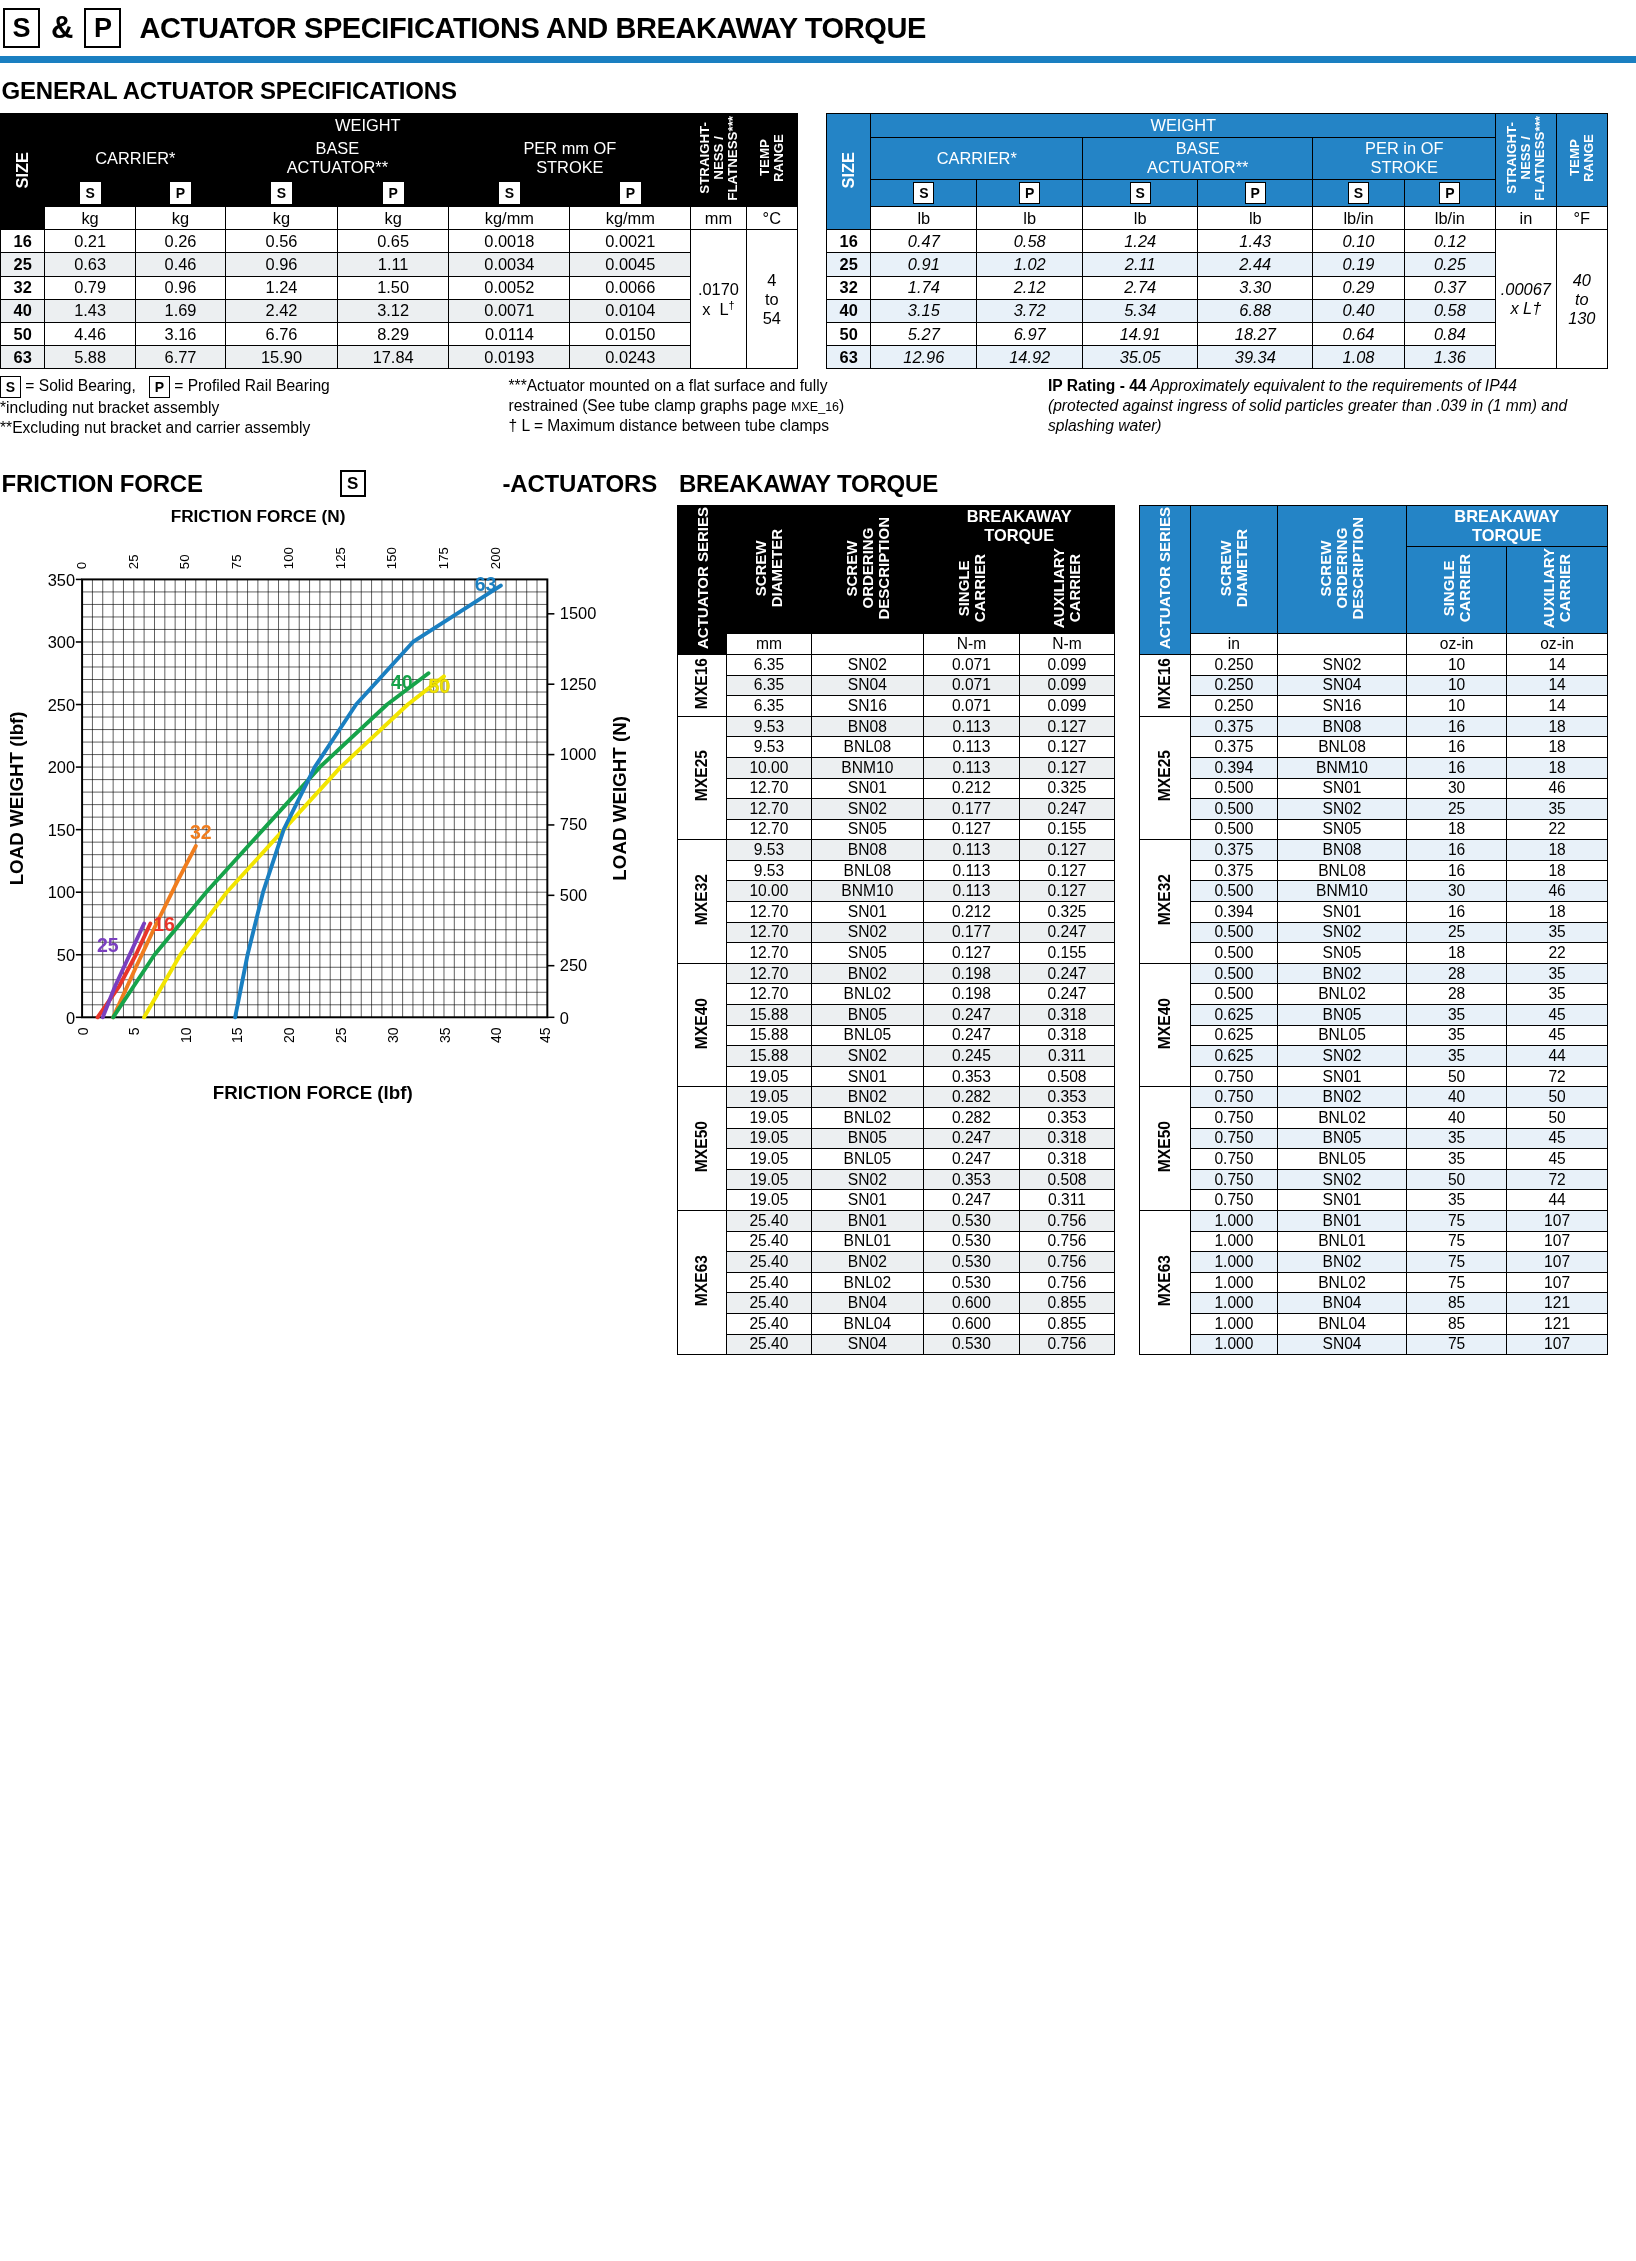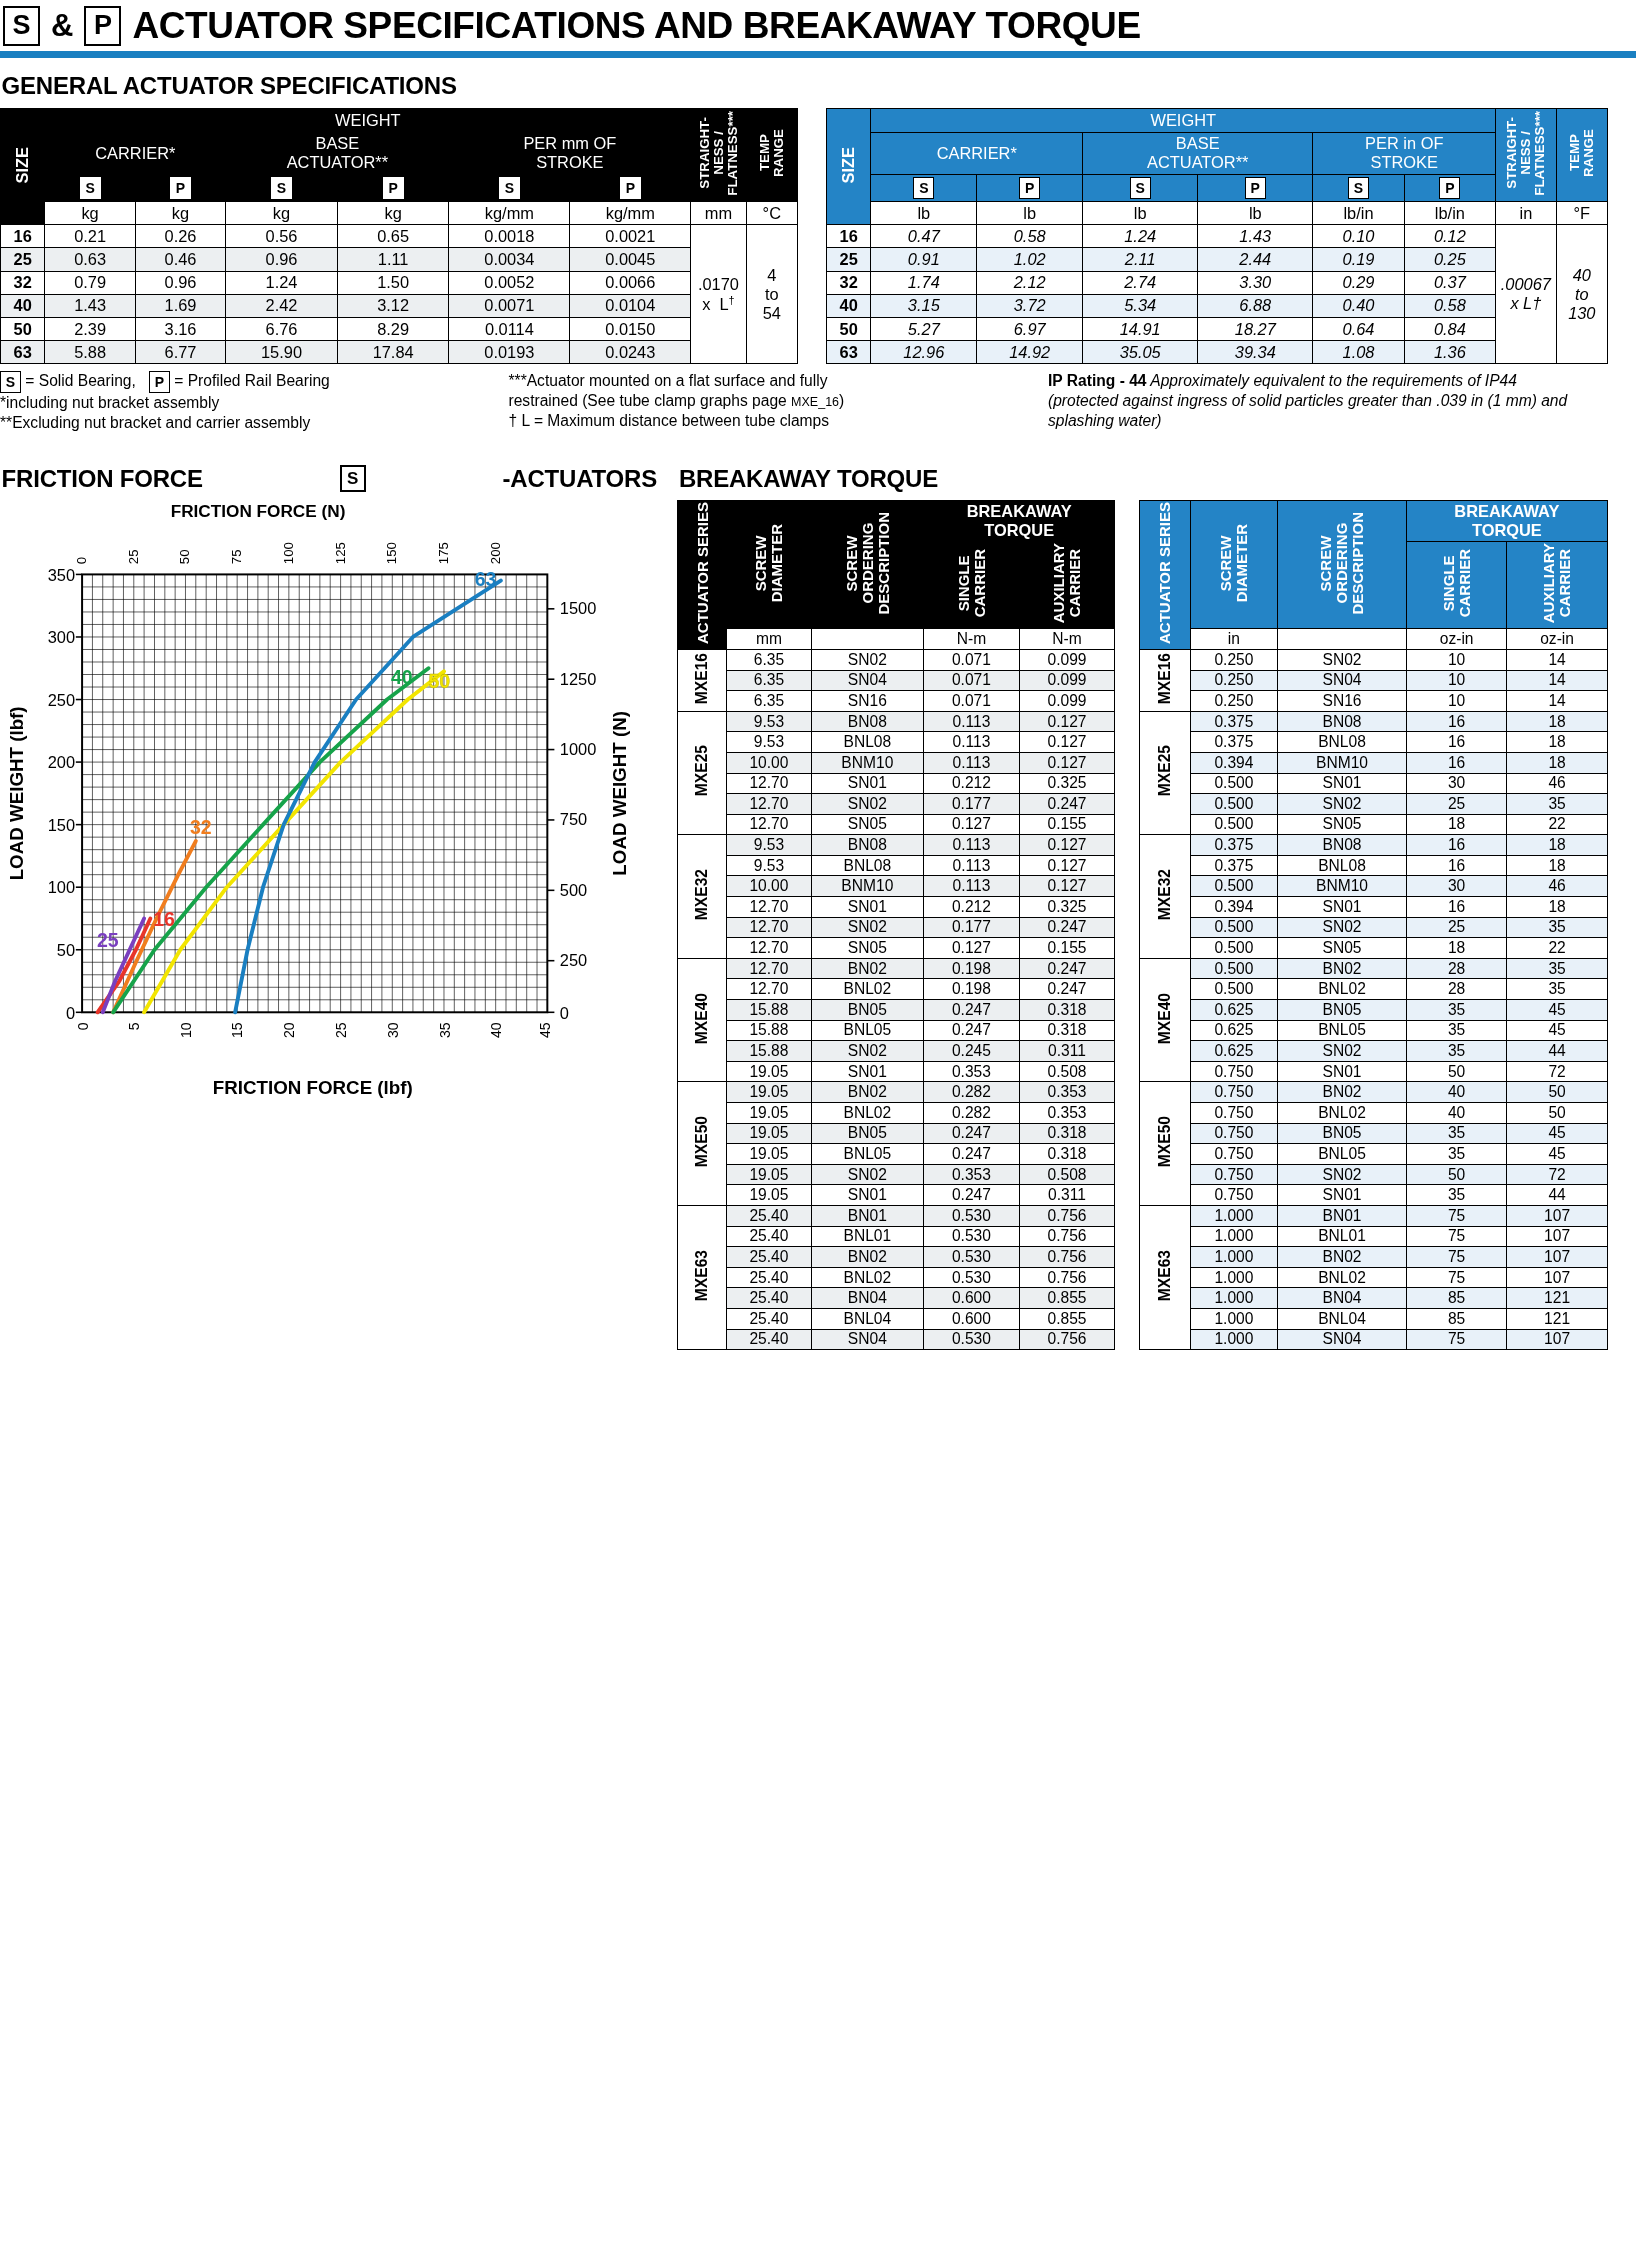--- a/index.html
+++ b/index.html
@@ -14,21 +14,21 @@
 
   
   .hdr{display:flex;align-items:center;gap:11px;padding:4.7px 0 4.7px 3.1px;}
   .boxglyph{
     display:inline-flex;align-items:center;justify-content:center;
     border:2.3px solid #000;font-weight:bold;line-height:1;
     background:#fff;
   }
   .hdr .boxglyph{width:33px;height:36px;font-size:27px;}
   .hdr .amp{font-size:31px;font-weight:bold;}
-  .hdr h1{font-size:37px;font-weight:bold;margin:0;letter-spacing:-0.4px;}
+  .hdr h1{font-size:29px;font-weight:bold;margin:7px;letter-spacing:-0.4px;}
   .hdr-rule{height:7px;background:#1a7fc1;margin:0 0 14px 0;}
 
   h2.sect{font-size:24px;font-weight:bold;margin:4.7px 0 7.8px 1.6px;letter-spacing:-0.2px;}
 
   
   table{border-collapse:collapse;}
   .spec td,.spec th{border:1.6px solid #000;text-align:center;font-size:16.4px;padding:1.6px 4.7px;}
 
   .blk{background:#000;color:#fff;}
   .blu{background:#2484c6;color:#fff;}
@@ -175,21 +175,21 @@
         <td style="font-weight:bold">40</td>
         <td>1.43</td>
         <td>1.69</td>
         <td>2.42</td>
         <td>3.12</td>
         <td>0.0071</td>
         <td>0.0104</td>
       </tr>
       <tr>
         <td style="font-weight:bold">50</td>
-        <td>2.39</td>
+        <td>4.46</td>
         <td>3.16</td>
         <td>6.76</td>
         <td>8.29</td>
         <td>0.0114</td>
         <td>0.0150</td>
       </tr>
       <tr class="rowshade">
         <td style="font-weight:bold">63</td>
         <td>5.88</td>
         <td>6.77</td>

